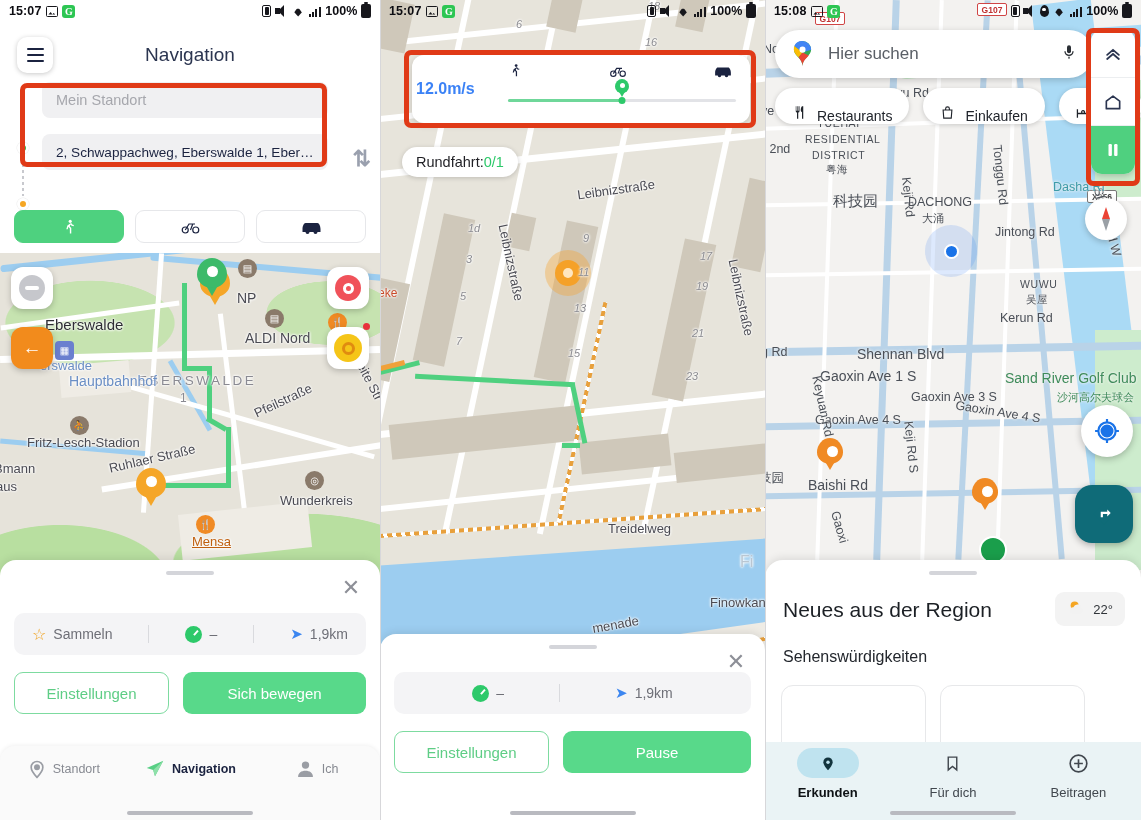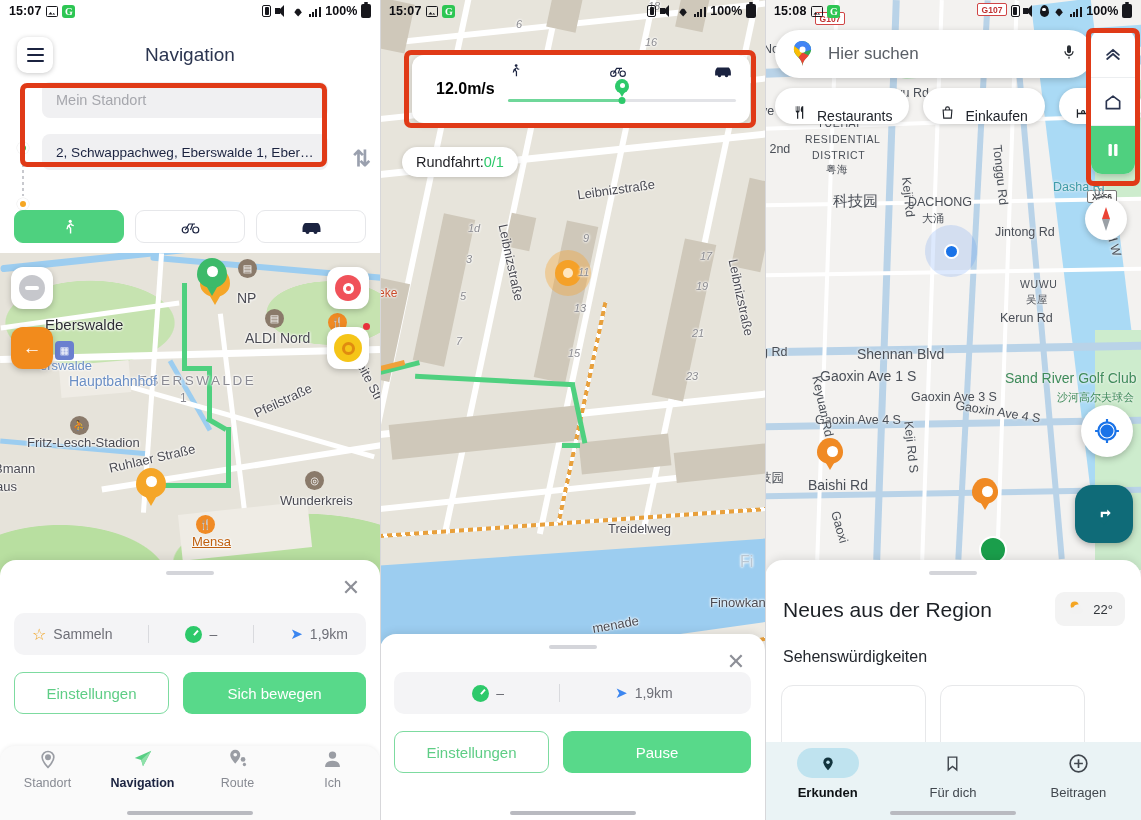--- a/index.html
+++ b/index.html
@@ -112,32 +112,32 @@
   .clockdot:after{content:"";position:absolute;left:7.6px;top:3.4px;width:1.6px;height:6px;background:#fff;
     transform-origin:bottom;transform:rotate(42deg);}
   .navarrow{color:#3c86f0;font-size:15px;}
   .btnrow{position:absolute;left:14px;right:14px;top:112px;display:flex;gap:14px;}
   .btn{height:42px;border-radius:9px;display:flex;align-items:center;justify-content:center;font-size:15px;}
   .btn.ghost{flex:0 0 155px;border:1.3px solid #7ddba0;color:#5ecd85;background:#fff;}
   .btn.solid{flex:1;background:#58d98a;color:#fff;}
   .tabbar{position:absolute;left:0;right:0;bottom:0;height:74px;background:#fafafa;
     border-top-left-radius:15px;border-top-right-radius:15px;display:flex;z-index:30;
     box-shadow:0 -1px 4px rgba(0,0,0,.06);}
-  .tab{flex:1;display:flex;flex-direction:column;align-items:center;justify-content:center;gap:6px;
+  .tab{flex:1;display:flex;flex-direction:row;align-items:center;justify-content:center;gap:6px;
     font-size:12.5px;color:#878a92;padding-bottom:28px;}
   .tab.active{color:#1b2340;font-weight:700;}
   .homebar{position:absolute;bottom:5px;left:50%;transform:translateX(-50%);width:126px;height:4px;
     background:#b9bac0;border-radius:3px;z-index:35;}
 
   
   .m2{background:linear-gradient(#e7e4db,#e7e4db);}
   .bldg{position:absolute;background:#cfc8ba;}
   .speedcard{position:absolute;left:32px;top:55px;width:338px;height:68px;background:#fff;border-radius:12px;
     z-index:25;box-shadow:0 2px 7px rgba(0,0,0,.16);}
-  .speedval{position:absolute;left:24px;top:25px;font-size:16px;font-weight:700;color:#000000;}
+  .speedval{position:absolute;left:4px;top:25px;font-size:16px;font-weight:700;color:#3b82f6;}
   .spd-icons{position:absolute;left:96px;right:16px;top:6px;display:flex;justify-content:space-between;align-items:center;}
   .slider{position:absolute;left:96px;right:14px;top:38px;height:14px;}
   .sl-track{position:absolute;top:6px;left:0;right:0;height:2.5px;background:#e2e3e7;border-radius:2px;}
   .sl-fill{position:absolute;top:6px;left:0;width:50%;height:2.5px;background:#6fd79a;border-radius:2px;}
   .sl-knob{position:absolute;left:50%;top:4px;width:7px;height:7px;border-radius:50%;background:#2dc96a;transform:translateX(-50%);}
   .sl-pin{position:absolute;left:50%;top:-14px;width:14px;height:18px;transform:translateX(-50%);}
   .sl-pin .h{width:14px;height:14px;border-radius:50% 50% 50% 50%/55% 55% 45% 45%;background:#2dc96a;position:relative;}
   .sl-pin .h:after{content:"";position:absolute;left:4.5px;top:4px;width:5px;height:5px;background:#fff;border-radius:50%;}
   .sl-pin .t{width:0;height:0;margin:-3px auto 0;border-left:4px solid transparent;border-right:4px solid transparent;border-top:7px solid #2dc96a;}
   .redbox{position:absolute;border:5px solid #e03a17;border-radius:7px;z-index:60;pointer-events:none;}
@@ -381,29 +381,20 @@
       <span>Standort</span>
     </div>
     <div class="tab active">
       <svg width="22" height="22" viewBox="0 0 24 24">
             <path d="M21 3 3 11l7 2 2 7z" fill="#57cf84"></path>
             <path d="M10 13 21 3l-9 17z" fill="#8ee0a9"></path>
           </svg>
       <span>Navigation</span>
     </div>
     <div class="tab">
-      <svg width="22" height="22" viewBox="0 0 24 24" fill="#9a9da4">
-            <path d="M9 2a5.5 5.5 0 0 0-5.5 5.5C3.5 11 9 17 9 17s5.5-6 5.5-9.5A5.5 5.5 0 0 0 9 2z"></path>
-            <circle cx="9" cy="7.4" r="2" fill="#fafafa"></circle>
-            <circle cx="17.5" cy="12.5" r="2.6"></circle>
-            <circle cx="19" cy="18" r="1.8"></circle>
-          </svg>
-      <span>Route</span>
-    </div>
-    <div class="tab">
       <svg width="21" height="22" viewBox="0 0 24 24" fill="#9a9da4">
             <circle cx="12" cy="7.5" r="4.2"></circle>
             <path d="M3.5 21c0-4.7 3.8-7 8.5-7s8.5 2.3 8.5 7z"></path>
           </svg>
       <span>Ich</span>
     </div>
   </div>
   <div class="homebar"></div>
 
   <div class="redbox" style="left:20px;top:83px;width:307px;height:84px;"></div>

